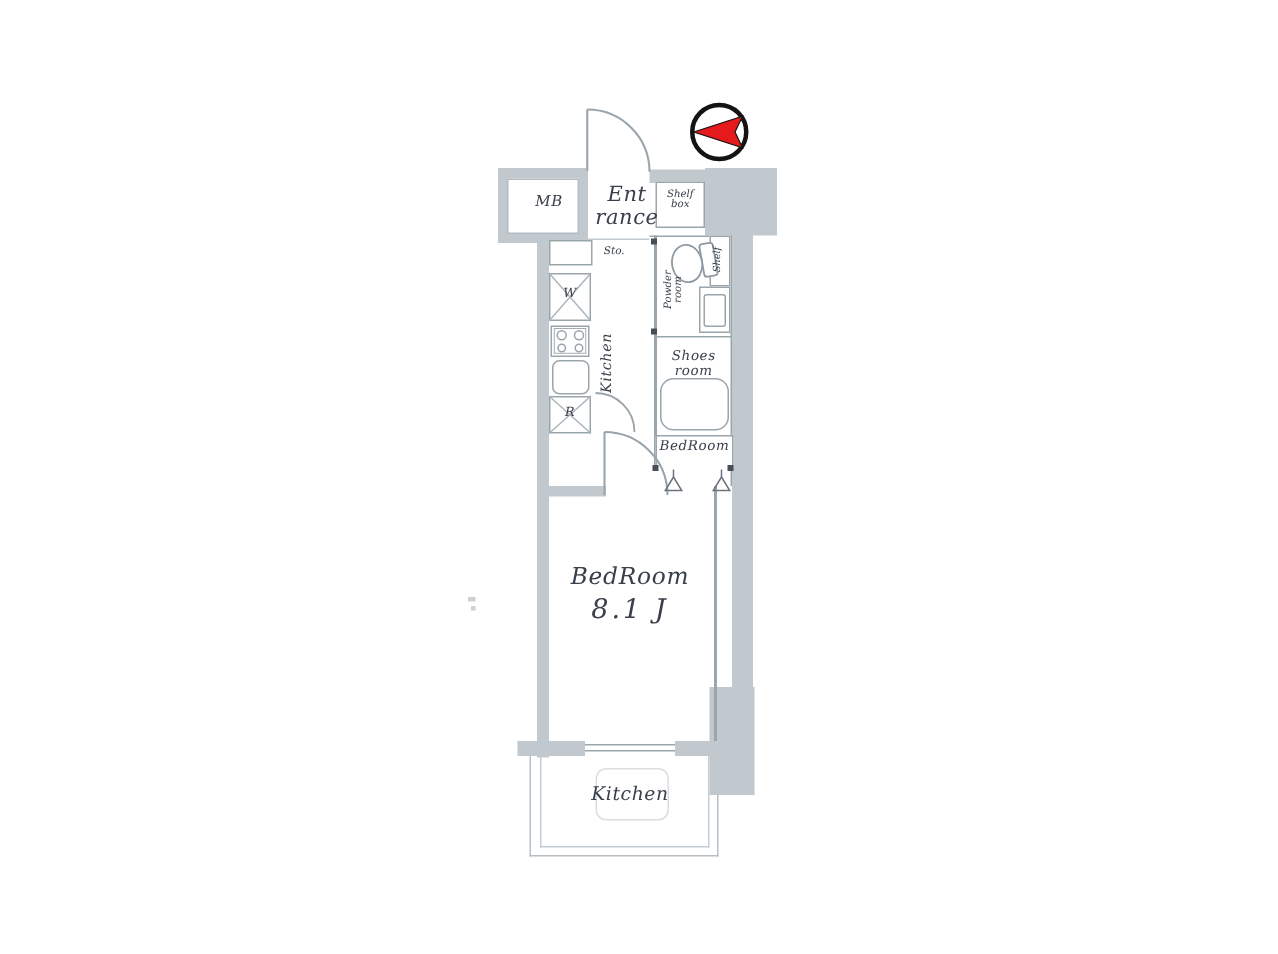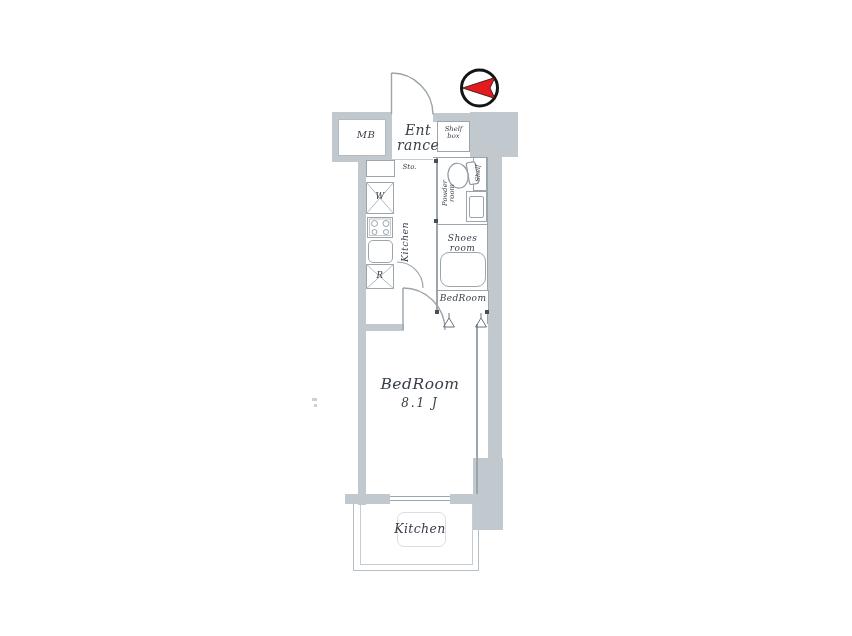--- a/index.html
+++ b/index.html
@@ -150,17 +150,17 @@
   <div class="lbl vrot" style="left:465px;top:168px;width:30px;height:10px;font-size:6.5px;letter-spacing:0;">Shelf</div>
 
   <div class="lbl" style="left:437px;top:234px;width:51px;font-size:9px;">
     <div>Shoes</div>
     <div>room</div>
   </div>
 
   <div class="lbl" style="left:437px;top:294px;width:52px;font-size:9px;">BedRoom</div>
 
   <div class="lbl" style="left:350px;top:376px;width:140px;font-size:15.5px;letter-spacing:0.5px;">BedRoom</div>
-  <div class="lbl" style="left:350px;top:397px;width:140px;font-size:12px;letter-spacing:2px;">8.1 J</div>
+  <div class="lbl" style="left:350px;top:397px;width:140px;font-size:18px;letter-spacing:2px;">8.1 J</div>
 
   <div class="lbl" style="left:370px;top:522px;width:100px;font-size:12.5px;">Kitchen</div>
 
 </div>
 
 </body></html>

